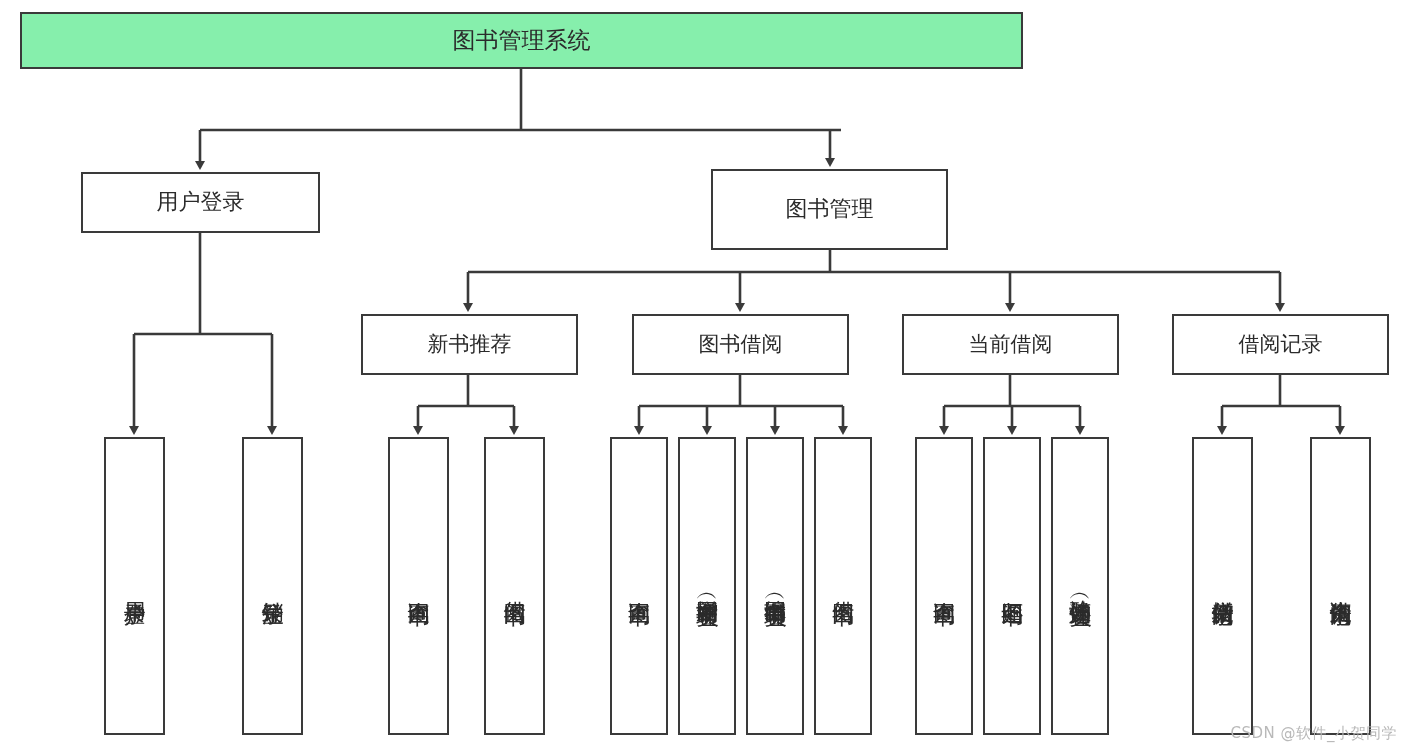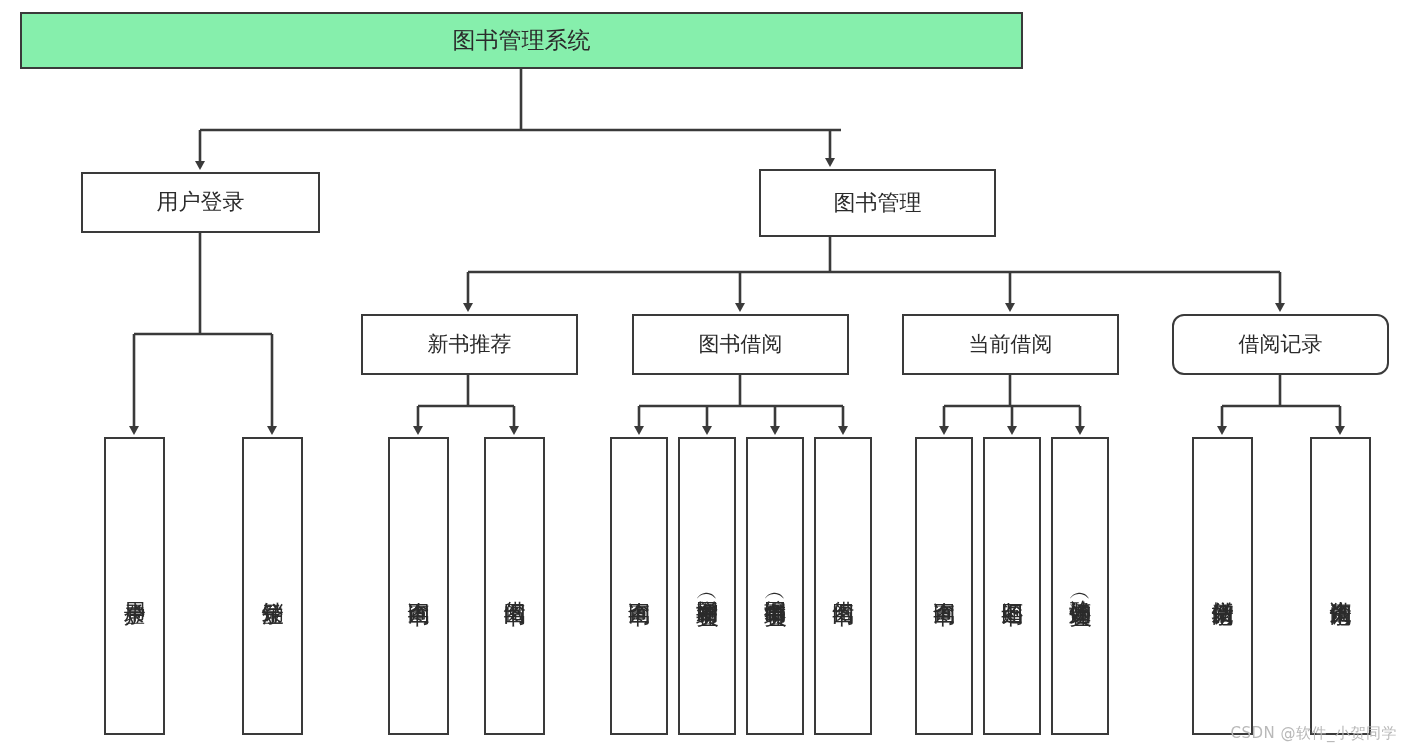--- a/index.html
+++ b/index.html
@@ -118,26 +118,26 @@
       <path d="M1280,375 L1280,406"></path>
       <path d="M1222,406 L1340,406"></path>
       <path d="M1222,406 L1222,427" marker-end="url(#arrow)"></path>
       <path d="M1340,406 L1340,427" marker-end="url(#arrow)"></path>
     </g>
   </svg>
 
   <div class="node root" style="left: 20px; top: 12px; width: 1003px; height: 57px; border-color: rgb(58, 58, 58); background: #86efac; color: rgb(43, 43, 43);">图书管理系统</div>
 
   <div class="node level1" style="left: 81px; top: 172px; width: 239px; height: 61px; border-color: rgb(58, 58, 58); background: rgb(255, 255, 255); color: rgb(43, 43, 43);">用户登录</div>
-  <div class="node level1" style="left: 711px; top: 169px; width: 237px; height: 68px; border-color: rgb(58, 58, 58); background: rgb(255, 255, 255); color: rgb(43, 43, 43); margin-left: 48px;">图书管理</div>
+  <div class="node level1" style="left: 711px; top: 169px; width: 237px; height: 81px; border-color: rgb(58, 58, 58); background: rgb(255, 255, 255); color: rgb(43, 43, 43);">图书管理</div>
 
   <div class="node level2" style="left: 361px; top: 314px; width: 217px; height: 61px; border-color: rgb(58, 58, 58); background: rgb(255, 255, 255); color: rgb(43, 43, 43);">新书推荐</div>
   <div class="node level2" style="left: 632px; top: 314px; width: 217px; height: 61px; border-color: rgb(58, 58, 58); background: rgb(255, 255, 255); color: rgb(43, 43, 43);">图书借阅</div>
   <div class="node level2" style="left: 902px; top: 314px; width: 217px; height: 61px; border-color: rgb(58, 58, 58); background: rgb(255, 255, 255); color: rgb(43, 43, 43);">当前借阅</div>
-  <div class="node level2" style="left: 1172px; top: 314px; width: 217px; height: 61px; border-color: rgb(58, 58, 58); background: rgb(255, 255, 255); color: rgb(43, 43, 43); border-radius: 12px;">借阅记录</div>
+  <div class="node level2" style="left: 1172px; top: 314px; width: 217px; height: 61px; border-color: rgb(58, 58, 58); background: rgb(255, 255, 255); color: rgb(43, 43, 43);">借阅记录</div>
 
   <div class="node leaf" style="left: 104px; top: 437px; width: 61px; height: 298px; border-color: rgb(58, 58, 58); background: rgb(255, 255, 255); color: rgb(43, 43, 43);">用户登录</div>
   <div class="node leaf" style="left: 242px; top: 437px; width: 61px; height: 298px; border-color: rgb(58, 58, 58); background: rgb(255, 255, 255); color: rgb(43, 43, 43);">注销登录</div>
   <div class="node leaf" style="left: 388px; top: 437px; width: 61px; height: 298px; border-color: rgb(58, 58, 58); background: rgb(255, 255, 255); color: rgb(43, 43, 43);">查询图书</div>
   <div class="node leaf" style="left: 484px; top: 437px; width: 61px; height: 298px; border-color: rgb(58, 58, 58); background: rgb(255, 255, 255); color: rgb(43, 43, 43);">借阅图书</div>
   <div class="node leaf" style="left: 610px; top: 437px; width: 58px; height: 298px; border-color: rgb(58, 58, 58); background: rgb(255, 255, 255); color: rgb(43, 43, 43);">查询图书</div>
   <div class="node leaf" style="left: 678px; top: 437px; width: 58px; height: 298px; border-color: rgb(58, 58, 58); background: rgb(255, 255, 255); color: rgb(43, 43, 43);">新增图书（管理员）</div>
   <div class="node leaf" style="left: 746px; top: 437px; width: 58px; height: 298px; border-color: rgb(58, 58, 58); background: rgb(255, 255, 255); color: rgb(43, 43, 43);">编辑图书（管理员）</div>
   <div class="node leaf" style="left: 814px; top: 437px; width: 58px; height: 298px; border-color: rgb(58, 58, 58); background: rgb(255, 255, 255); color: rgb(43, 43, 43);">借阅图书</div>
   <div class="node leaf" style="left: 915px; top: 437px; width: 58px; height: 298px; border-color: rgb(58, 58, 58); background: rgb(255, 255, 255); color: rgb(43, 43, 43);">查询图书</div>

